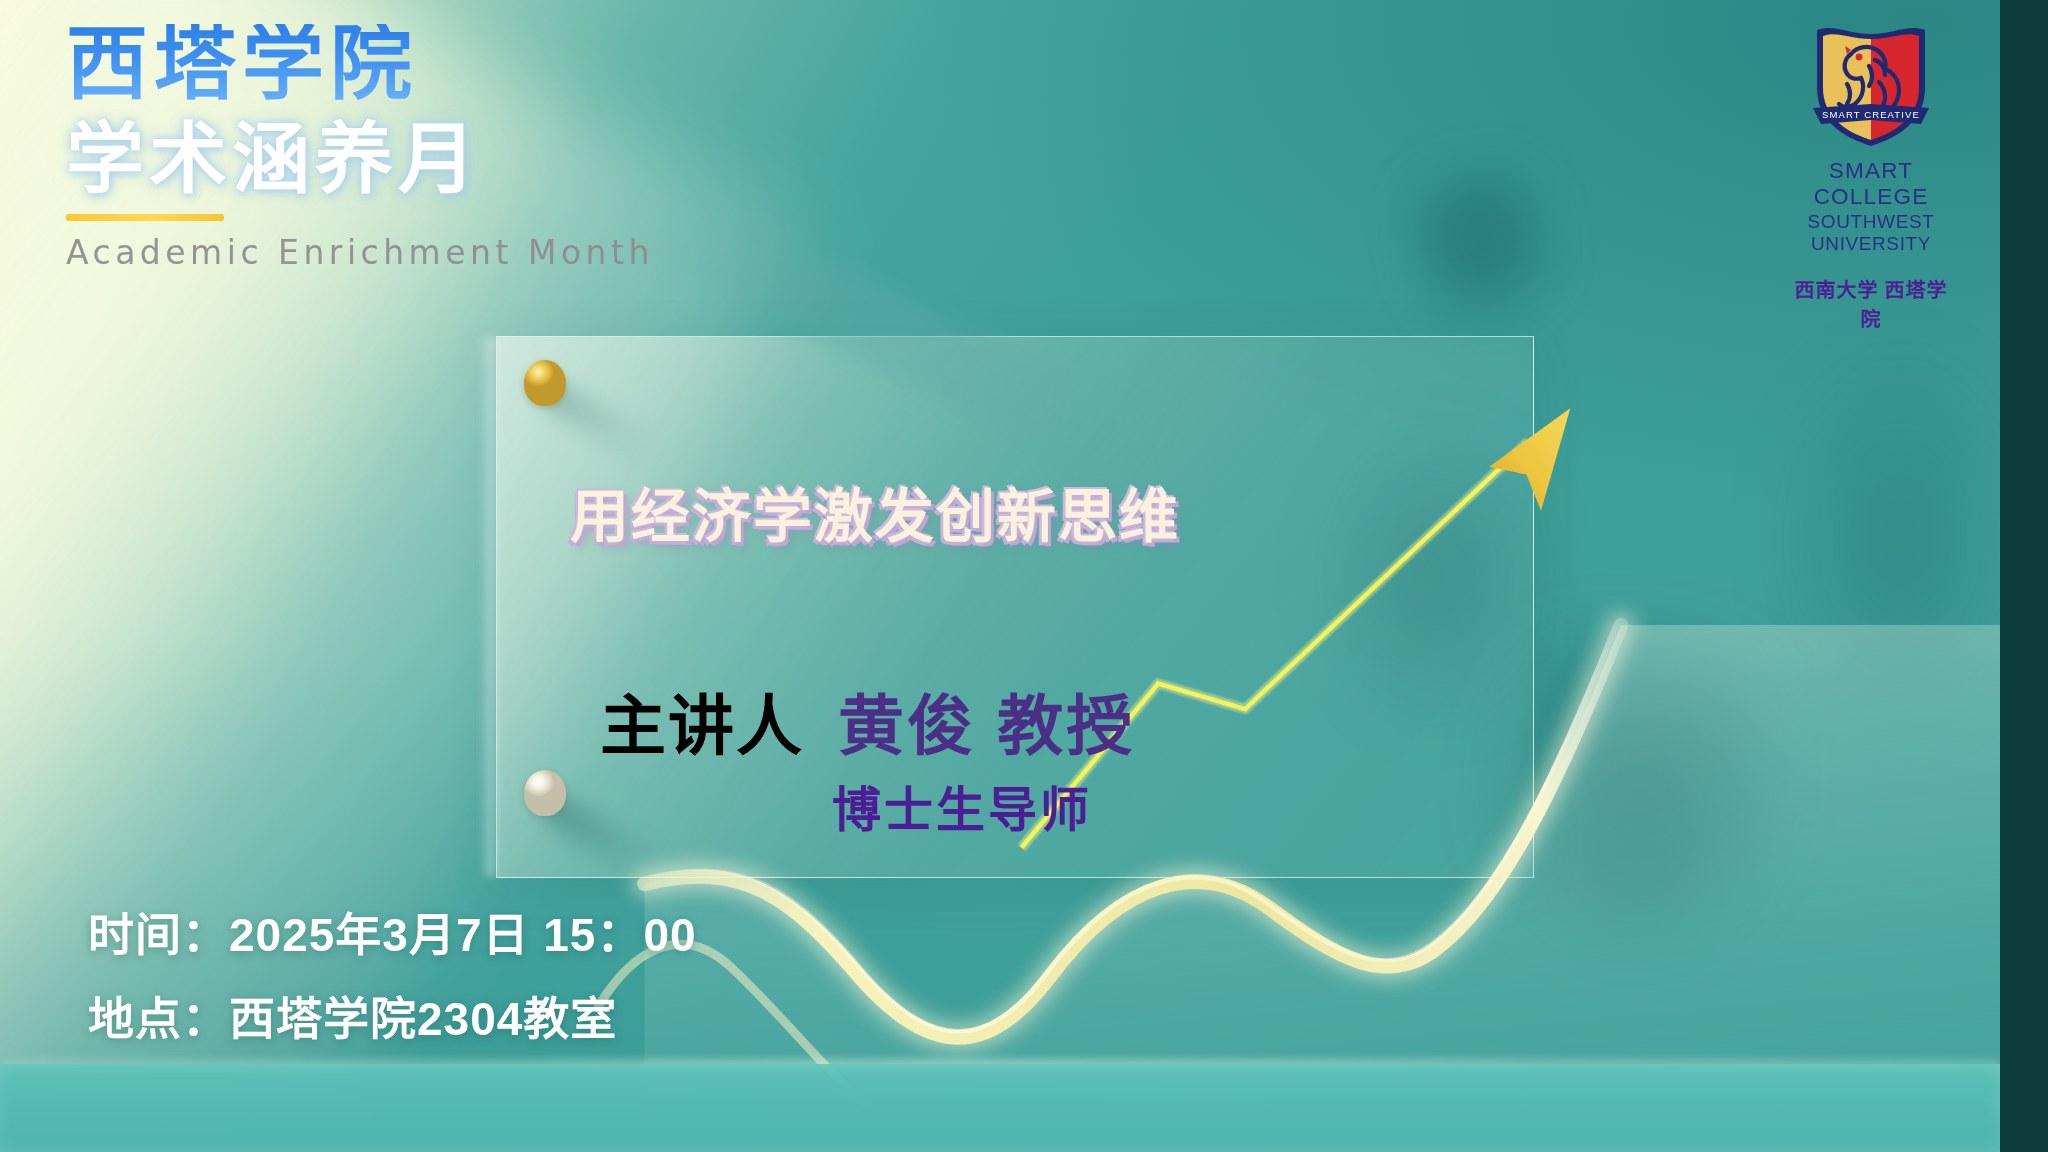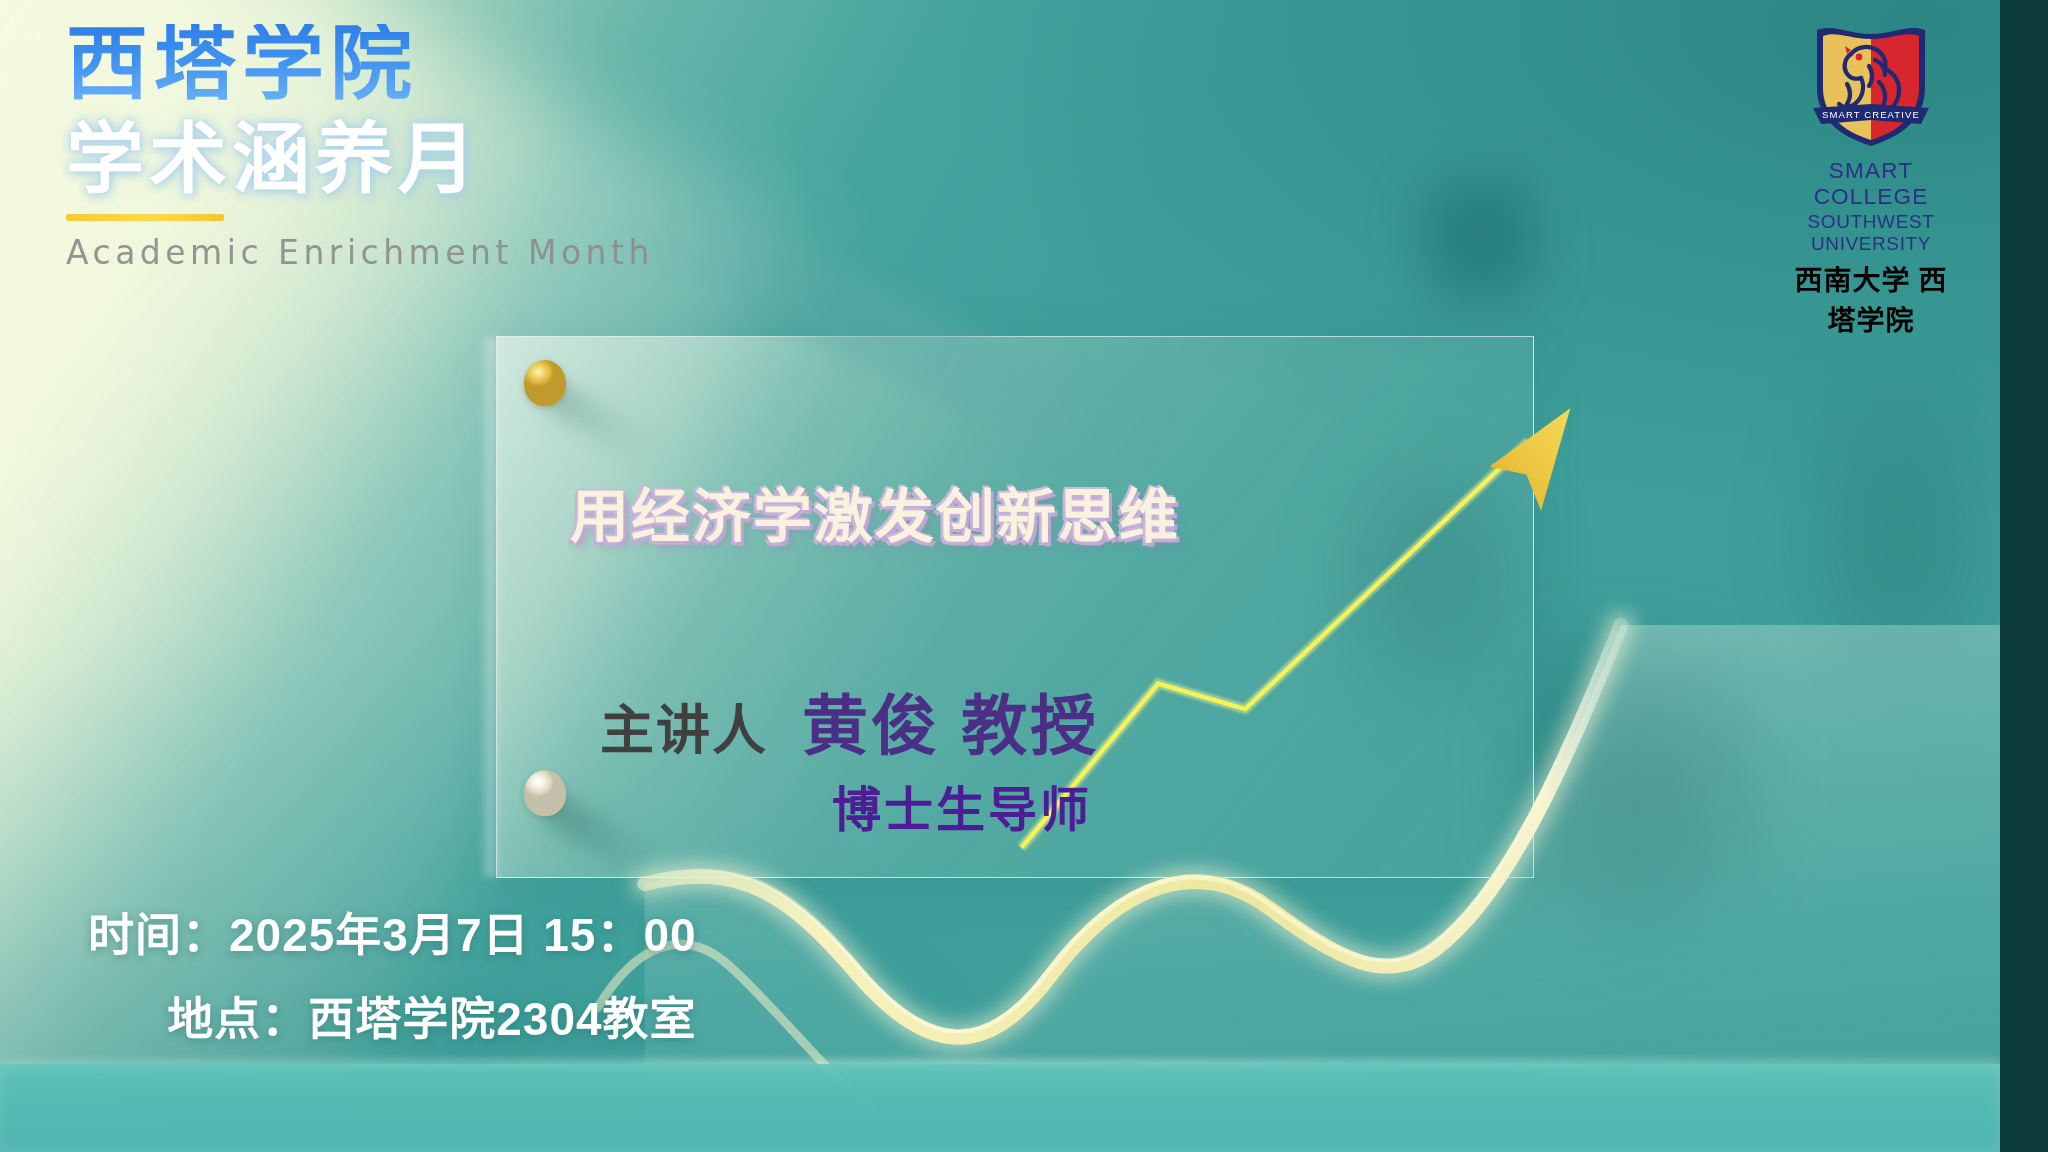--- a/index.html
+++ b/index.html
@@ -198,22 +198,22 @@
   .logo-shield{display:block;margin:0 auto;}
   .logo-line1{
     margin:6px 0 0 0;font-size:22.5px;font-weight:400;letter-spacing:1.2px;
     color:#2b2f86;font-family:"Liberation Sans","DejaVu Sans",sans-serif;
   }
   .logo-line2{
     margin:1px 0 0 0;font-size:19px;font-weight:400;letter-spacing:0.6px;
     color:#2b2f86;font-family:"Liberation Sans","DejaVu Sans",sans-serif;
   }
   .logo-line3{
-    margin:3px 0 0 0;font-size:28px;font-weight:700;letter-spacing:1px;
-    color:#000000;font-family:"Liberation Serif","DejaVu Serif",serif;
+    margin:19px 0 0 0;font-size:20px;font-weight:700;letter-spacing:1px;
+    color:#4c1d95;font-family:"Liberation Serif","DejaVu Serif",serif;
   }
 
   
   .main-title{
     position:absolute;left:570px;top:486px;
     margin:0;
     font-family:"Liberation Sans","DejaVu Sans",sans-serif;
     font-size:59px;font-weight:700;letter-spacing:2px;line-height:1.08;
     color:#faf1de;
     text-shadow:
@@ -224,21 +224,21 @@
     white-space:nowrap;
   }
 
   
   .speaker-row{
     position:absolute;left:600px;top:672px;
     display:flex;align-items:baseline;gap:34px;
     white-space:nowrap;
   }
   .speaker-label{
-    font-size:54px;font-weight:700;color:#404040;letter-spacing:2px;
+    font-size:66px;font-weight:700;color:#000000;letter-spacing:2px;
     font-family:"Liberation Sans","DejaVu Sans",sans-serif;
   }
   .speaker-name{
     font-size:66px;font-weight:700;color:#4b2f86;letter-spacing:3px;
     font-family:"Liberation Sans","DejaVu Sans",sans-serif;
   }
   .speaker-role{
     position:absolute;left:828px;top:766px;
     margin:4px;
     font-size:49px;font-weight:700;color:#4c1d95;letter-spacing:3px;
@@ -249,21 +249,20 @@
   
   .info{
     position:absolute;left:88px;top:898px;
   }
   .info-line{
     margin:0 0 18px 0;
     font-size:46px;font-weight:700;color:#ffffff;letter-spacing:1px;
     font-family:"Liberation Sans","DejaVu Sans",sans-serif;
     text-shadow:0 2px 8px rgba(15,80,78,0.35);
     white-space:nowrap;
-    text-align:right;
   }
   .info-line:last-child{margin-bottom:0;}
 
   
   .gfx{position:absolute;inset:0;pointer-events:none;}
 </style>
 </head>
 <body>
 
 <div class="poster">

